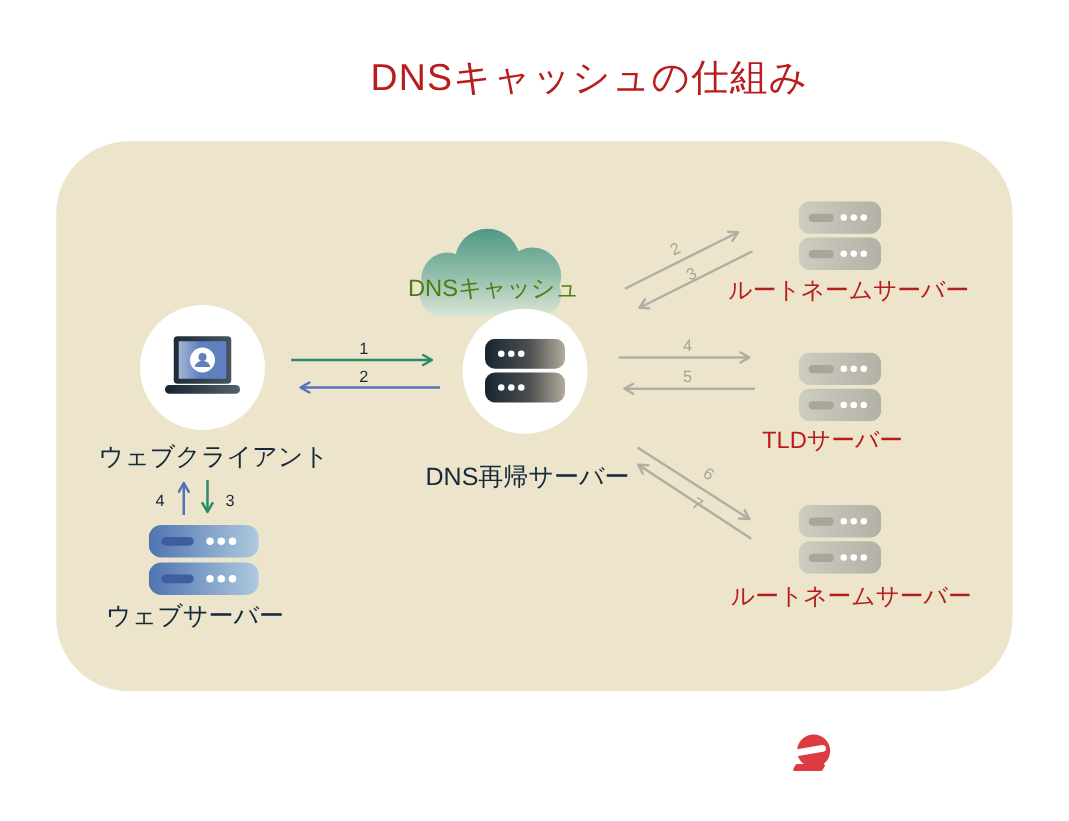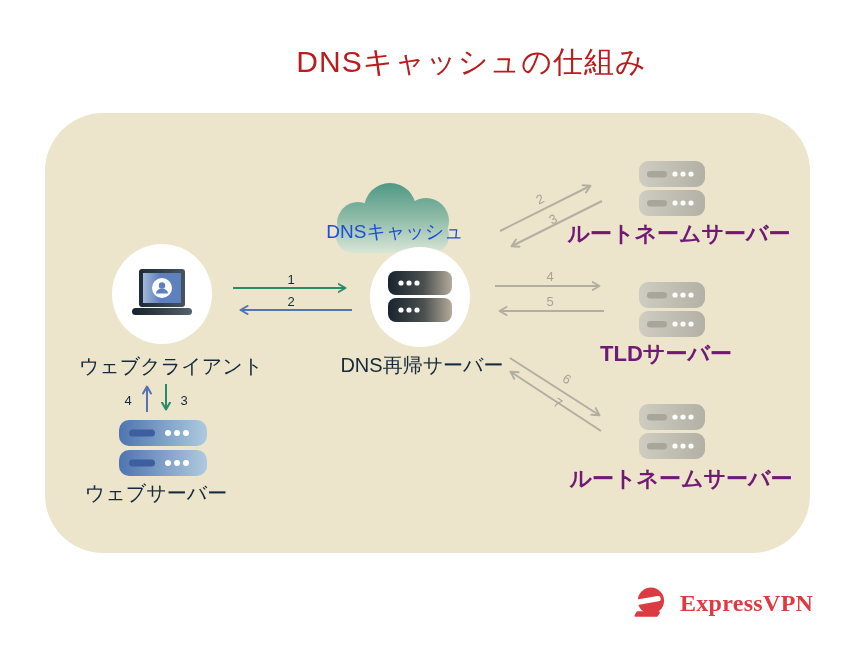--- a/index.html
+++ b/index.html
@@ -21,25 +21,25 @@
   .circle {
     position:absolute; width:100px; height:100px; border-radius:50%;
     background:#ffffff; display:flex; align-items:center; justify-content:center;
   }
   .client-circle { left:112px; top:244px; }
   .dns-circle    { left:370px; top:247px; }
   .node-label {
     position:absolute; font-size:20px; line-height:1; color:#14293B;
     white-space:nowrap; transform:translateX(-50%);
   }
-  .node-label.gray { color:#701a75; font-size:22px;font-weight:bold; }
+  .node-label.gray { color:#b91c1c; font-size:19px; }
   .cloud-wrap { position:absolute; left:322px; top:181px; width:140px; height:82px; }
   .cloud-label {
     position:absolute; left:395px; top:222px; transform:translateX(-50%);
-    font-size:19px; line-height:1; color:#1d4ed8; white-space:nowrap;
+    font-size:19px; line-height:1; color:#4d7c0f; white-space:nowrap;
   }
   .icon-abs { position:absolute; }
   .arrows-layer { position:absolute; left:0; top:0; width:855px; height:657px; pointer-events:none; }
   .num {
     position:absolute; font-size:13px; line-height:1; color:#15293A;
     transform:translate(-50%,-50%); white-space:nowrap;
   }
   .num.gray { color:#A9A398; }
   .num.rot-up   { transform:translate(-50%,-50%) rotate(-26deg); }
   .num.rot-down { transform:translate(-50%,-50%) rotate(33deg); }
@@ -115,21 +115,21 @@
     <rect x="0" y="0" width="64" height="24" rx="8" fill="url(#darkSrv)"></rect>
     <rect x="0" y="27" width="64" height="24" rx="8" fill="url(#darkSrv)"></rect>
     <circle cx="13" cy="12" r="2.6" fill="#fff"></circle>
       <circle cx="21" cy="12" r="2.6" fill="#fff"></circle>
       <circle cx="29" cy="12" r="2.6" fill="#fff"></circle>
     <circle cx="13" cy="39" r="2.6" fill="#fff"></circle>
       <circle cx="21" cy="39" r="2.6" fill="#fff"></circle>
       <circle cx="29" cy="39" r="2.6" fill="#fff"></circle>
   </svg>
 </div>
-<div class="node-label" style="left:422px; top:355px;">DNS再帰サーバー</div>
+<div class="node-label" style="left:422px; top:372px;">DNS再帰サーバー</div>
 
 <svg class="icon-abs" style="left:639px; top:161px;" width="66" height="55" viewBox="0 0 66 55">
   <defs>
     <linearGradient id="graySrv" x1="0" y1="0" x2="1" y2="0">
       <stop offset="0" stop-color="#CFCCC2"></stop>
       <stop offset="1" stop-color="#B3B0A5"></stop>
     </linearGradient>
   </defs>
   <rect x="0" y="0" width="66" height="26" rx="9" fill="url(#graySrv)"></rect>
   <rect x="0" y="29" width="66" height="26" rx="9" fill="url(#graySrv)"></rect>
@@ -231,14 +231,13 @@
 <span class="num gray rot-down" style="left:558px; top:403px;">7</span>
 <span class="num" style="left:128px; top:400px;">4</span>
 <span class="num" style="left:184px; top:400px;">3</span>
 
 <div class="brand">
   <svg width="40" height="34" viewBox="0 0 44 36">
     <circle cx="23" cy="15.5" r="14.5" fill="#DD3B42"></circle>
     <rect x="2" y="12.5" width="32" height="6" rx="3" fill="#ffffff" transform="rotate(-10 18 15.5)"></rect>
     <path d="M9,27 h22.5 c1.2,0 1.8,1 1.2,2.1 l-1.5,2.7 c-0.5,0.9 -1.2,1.4 -2.3,1.4 h-22.5 c-1.2,0 -1.8,-1 -1.2,-2.1 l1.5,-2.7 c0.5,-0.9 1.2,-1.4 2.3,-1.4 z" fill="#DD3B42"></path>
   </svg>
-  <span class="brand-text">ExpressVPN</span>
 </div>
 
 </body></html>

